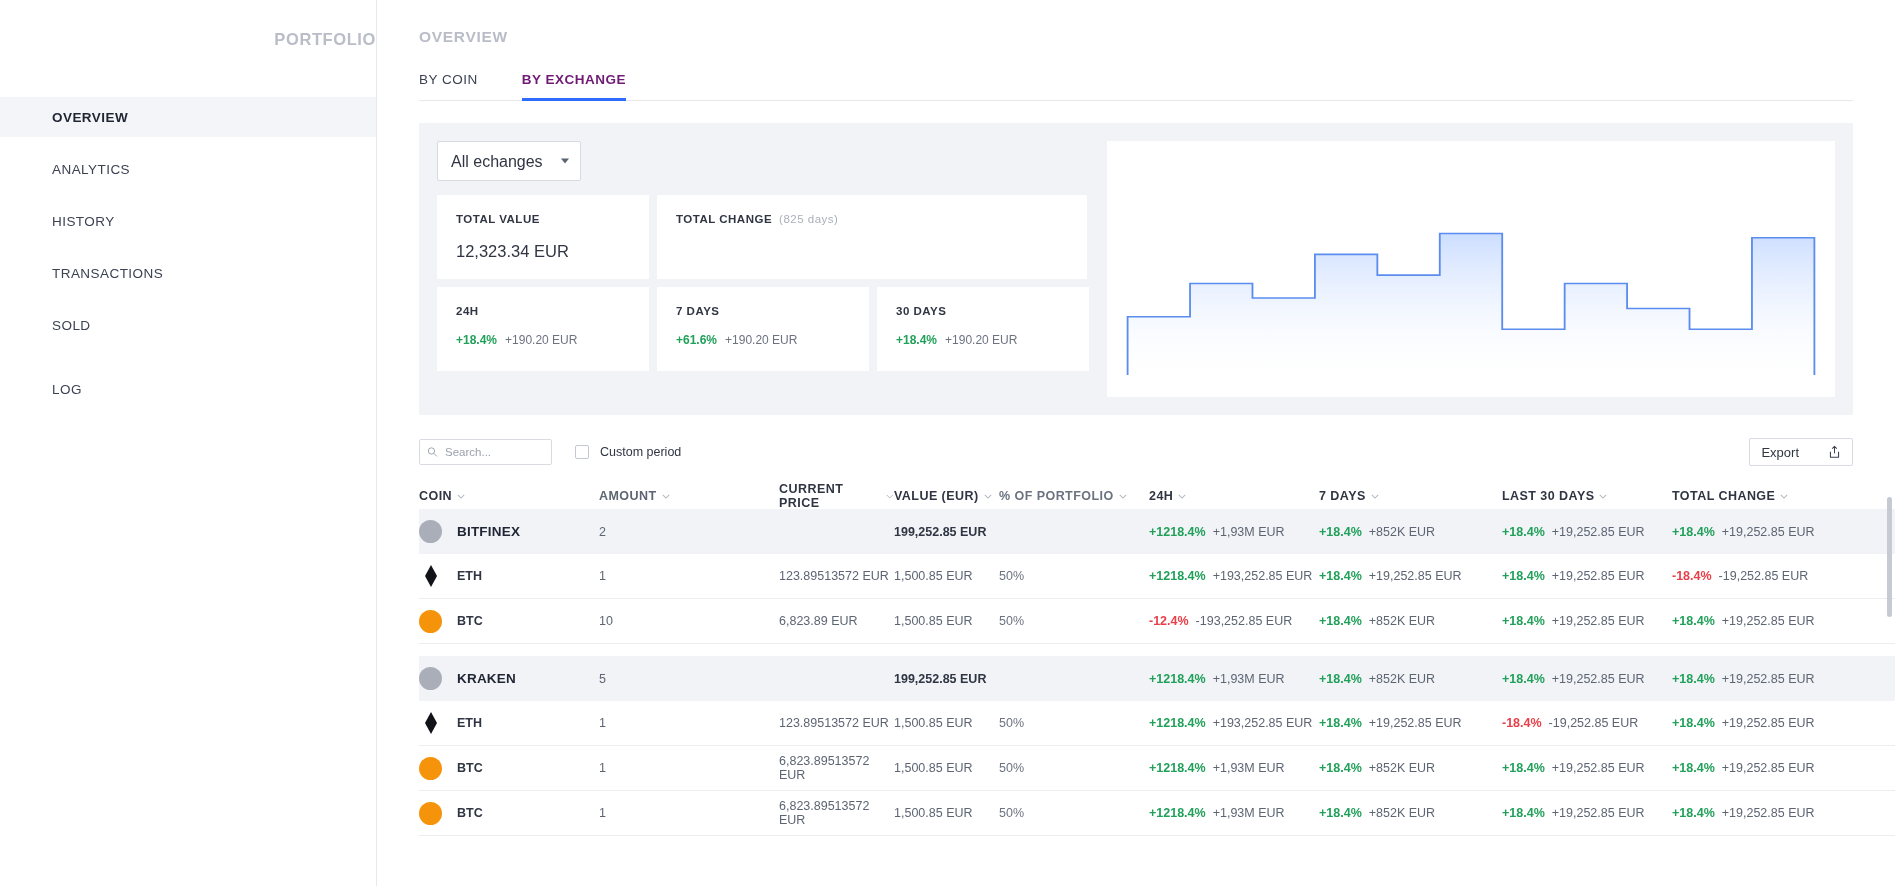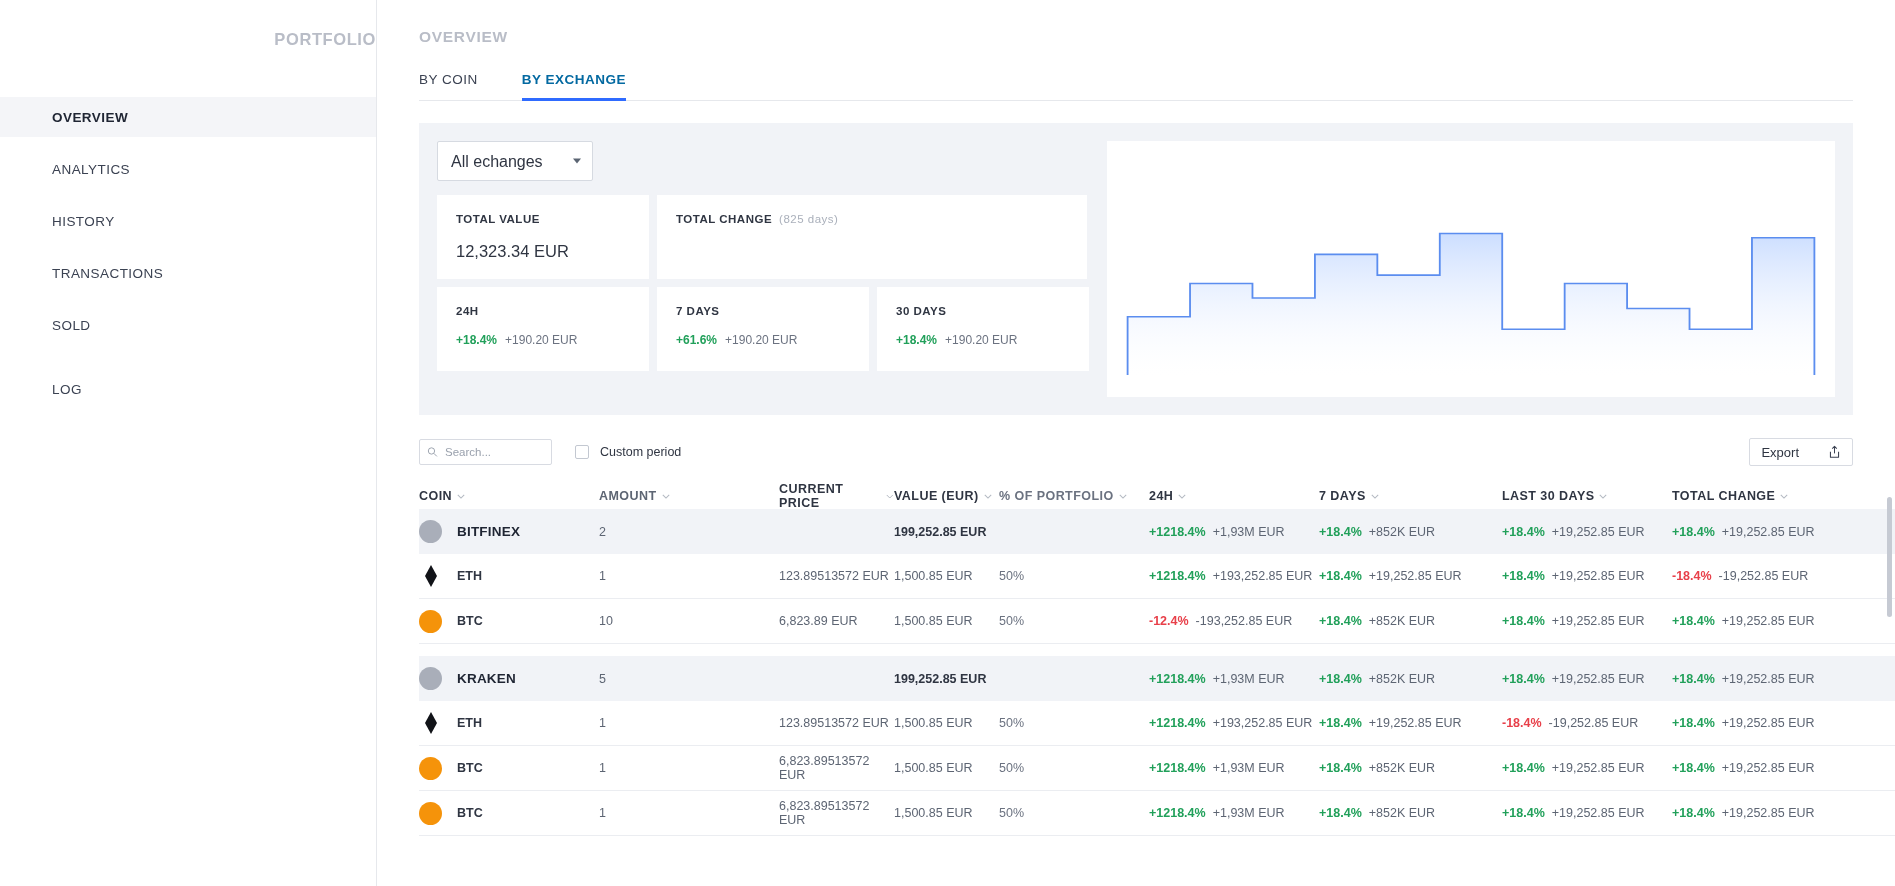--- a/index.html
+++ b/index.html
@@ -38,29 +38,29 @@
   .page-title {
     font-size: 15.5px; font-weight: bold; letter-spacing: .7px;
     color: #b9bdc7; margin-bottom: 26px;
   }
   .tabs { display: flex; gap: 44px; border-bottom: 1px solid #e6e8ec; }
   .tab {
     font-size: 13.5px; letter-spacing: .5px; color: #3b4252;
     padding-bottom: 11px; cursor: pointer; border-bottom: 3px solid transparent;
     margin-bottom: -1px;
   }
-  .tab.active { font-weight: bold; color: #0369a1; border-bottom-color: #2f6bff; }
+  .tab.active { font-weight: bold; color: #701a75; border-bottom-color: #2f6bff; }
 
   
   .overview {
     display: flex; gap: 18px; background: #f1f3f7;
     margin-top: 22px; padding: 18px; align-items: flex-start;
   }
   .ov-left { flex: 0 0 650px; }
-  .select-wrap { position: relative; width: 156px; margin-bottom: 14px; }
+  .select-wrap { position: relative; width: 144px; margin-bottom: 14px; }
   select.exchange-select {
     width: 100%; height: 40px; padding: 0 26px 0 13px;
     font-family: "Liberation Sans", sans-serif; font-size: 16px; color: #2f3542;
     background: #fff; border: 1px solid #d6dae1; border-radius: 2px;
     appearance: none; -webkit-appearance: none; cursor: pointer;
   }
   .select-caret {
     position: absolute; right: 12px; top: 50%; transform: translateY(-50%);
     width: 0; height: 0; border-left: 4px solid transparent;
     border-right: 4px solid transparent; border-top: 5px solid #5a6472;

